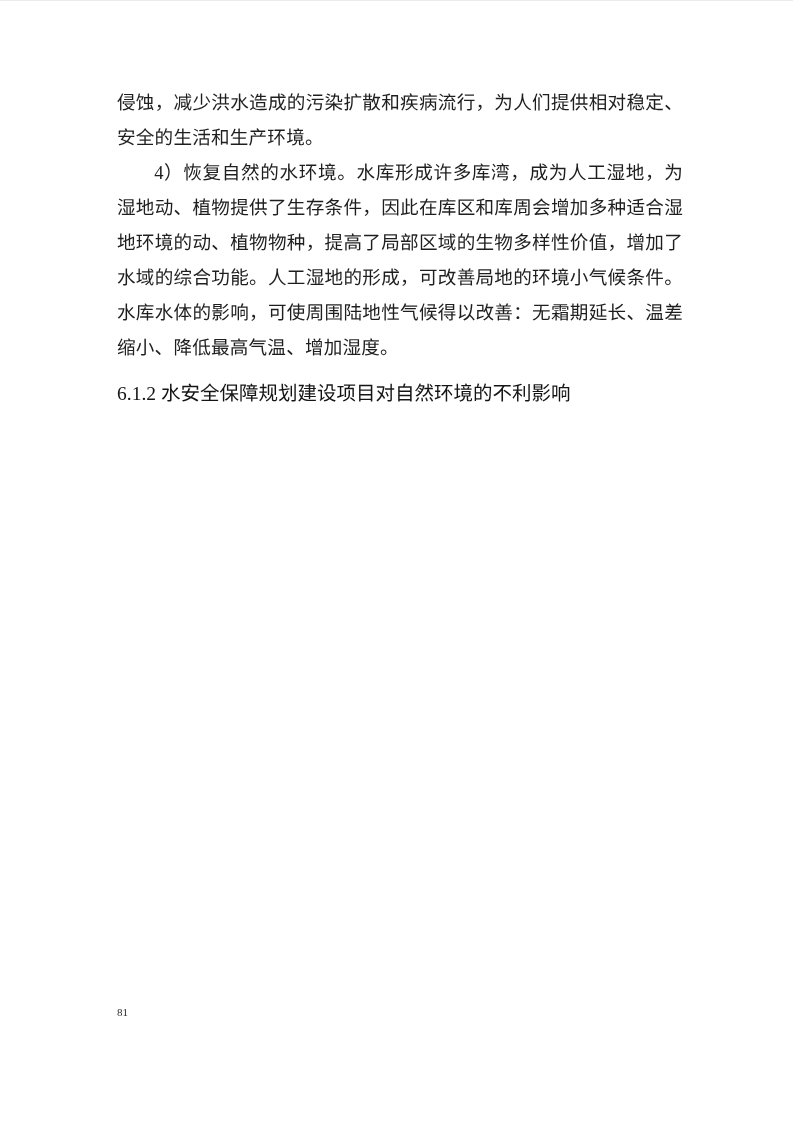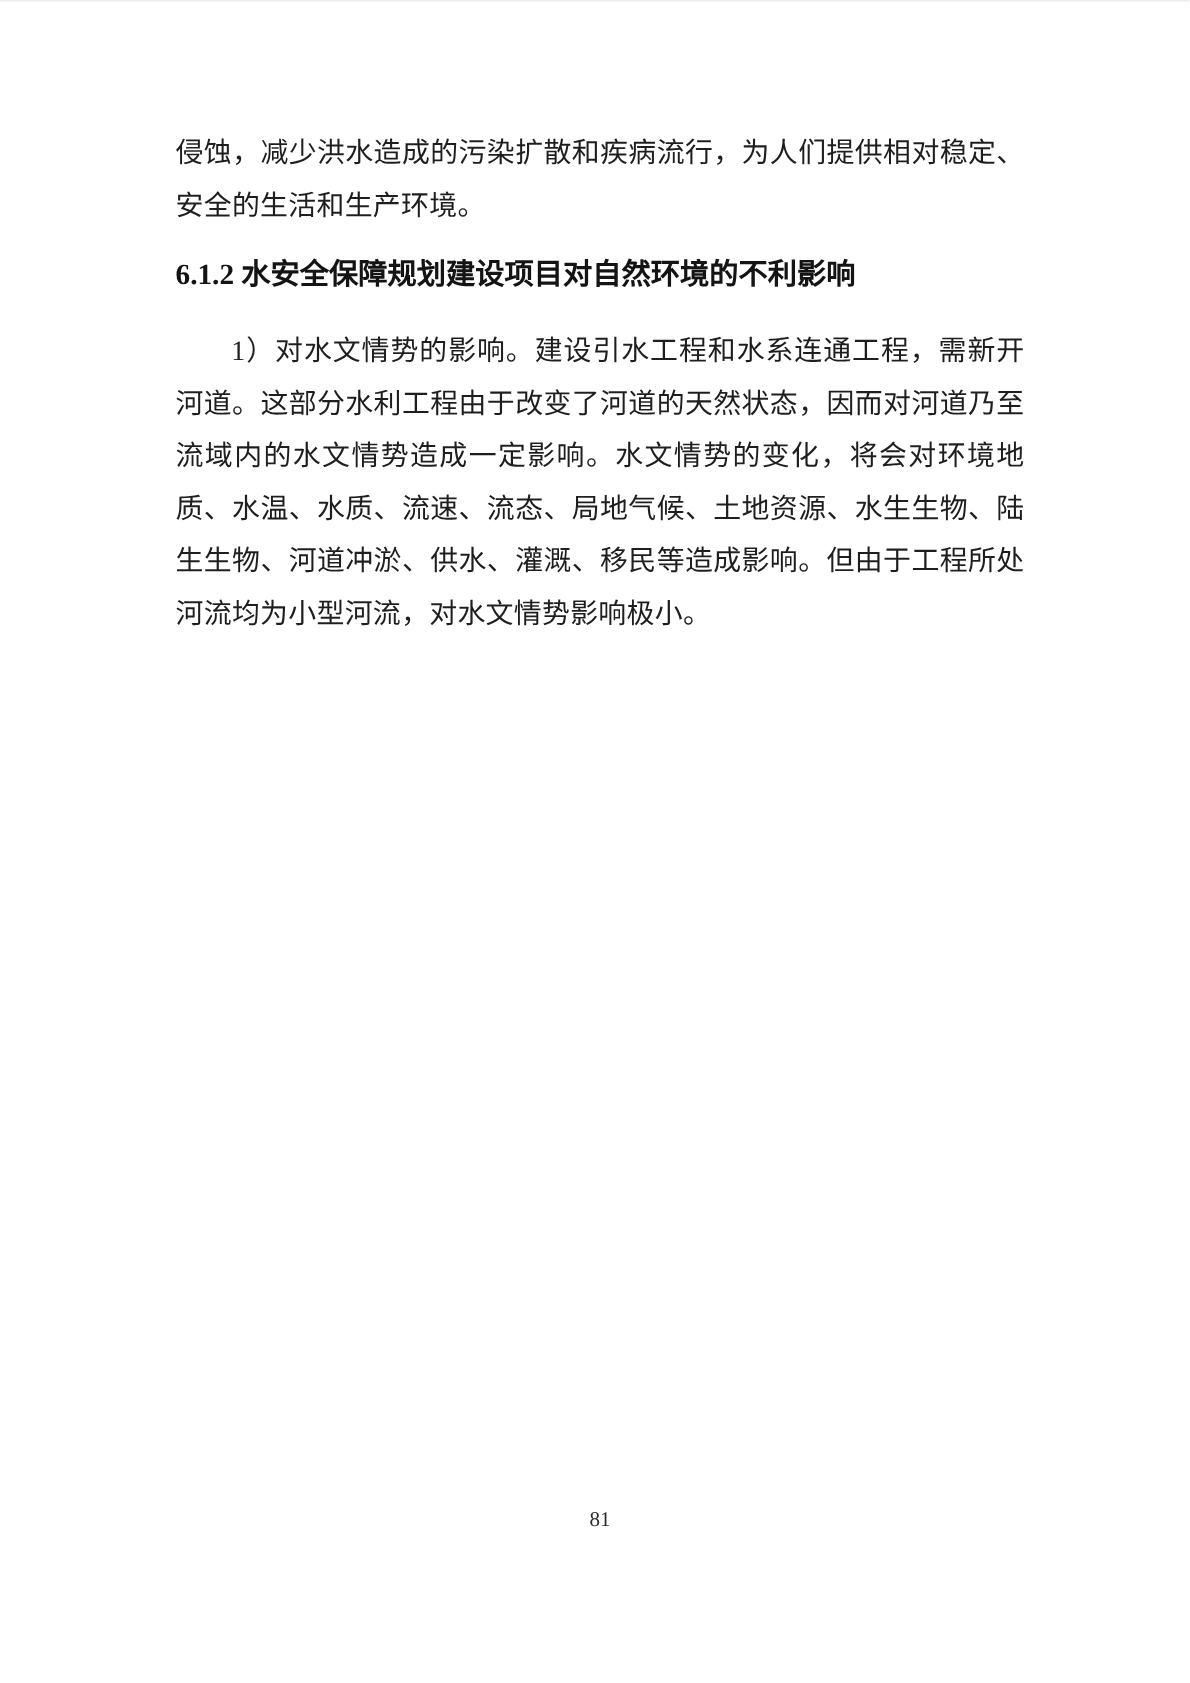--- a/index.html
+++ b/index.html
@@ -27,40 +27,40 @@
     margin: 0;
     font-size: 18.6px;
     line-height: 35px;
     text-align: justify;
     letter-spacing: 0.2px;
   }
   .para.indent {
     text-indent: 2em;
   }
   .section-heading {
-    margin: 11px 0 16px 0;
+    margin: 11px 0 4px 0;
     font-size: 19.5px;
-    font-weight: 700;
+    font-weight: 400;
     line-height: 35px;
     color: #141414;
   }
   .footer {
     position: absolute;
     top: 1005px;
     left: 117px;
     width: 566px;
-    text-align: center;
-    font-size: 14px;
+    text-align: left;
+    font-size: 11px;
     color: #2a2a2a;
   }
 </style>
 </head>
 <body>
 
 <div class="page">
   <div class="content">
     <p class="para">侵蚀，减少洪水造成的污染扩散和疾病流行，为人们提供相对稳定、安全的生活和生产环境。</p>
+    <p class="para indent">4）恢复自然的水环境。水库形成许多库湾，成为人工湿地，为湿地动、植物提供了生存条件，因此在库区和库周会增加多种适合湿地环境的动、植物物种，提高了局部区域的生物多样性价值，增加了水域的综合功能。人工湿地的形成，可改善局地的环境小气候条件。水库水体的影响，可使周围陆地性气候得以改善：无霜期延长、温差缩小、降低最高气温、增加湿度。</p>
     <h2 class="section-heading">6.1.2 水安全保障规划建设项目对自然环境的不利影响</h2>
-    <p class="para indent">1）对水文情势的影响。建设引水工程和水系连通工程，需新开河道。这部分水利工程由于改变了河道的天然状态，因而对河道乃至流域内的水文情势造成一定影响。水文情势的变化，将会对环境地质、水温、水质、流速、流态、局地气候、土地资源、水生生物、陆生生物、河道冲淤、供水、灌溉、移民等造成影响。但由于工程所处河流均为小型河流，对水文情势影响极小。</p>
   </div>
 
   <div class="footer">81</div>
 </div>
 
 </body></html>

